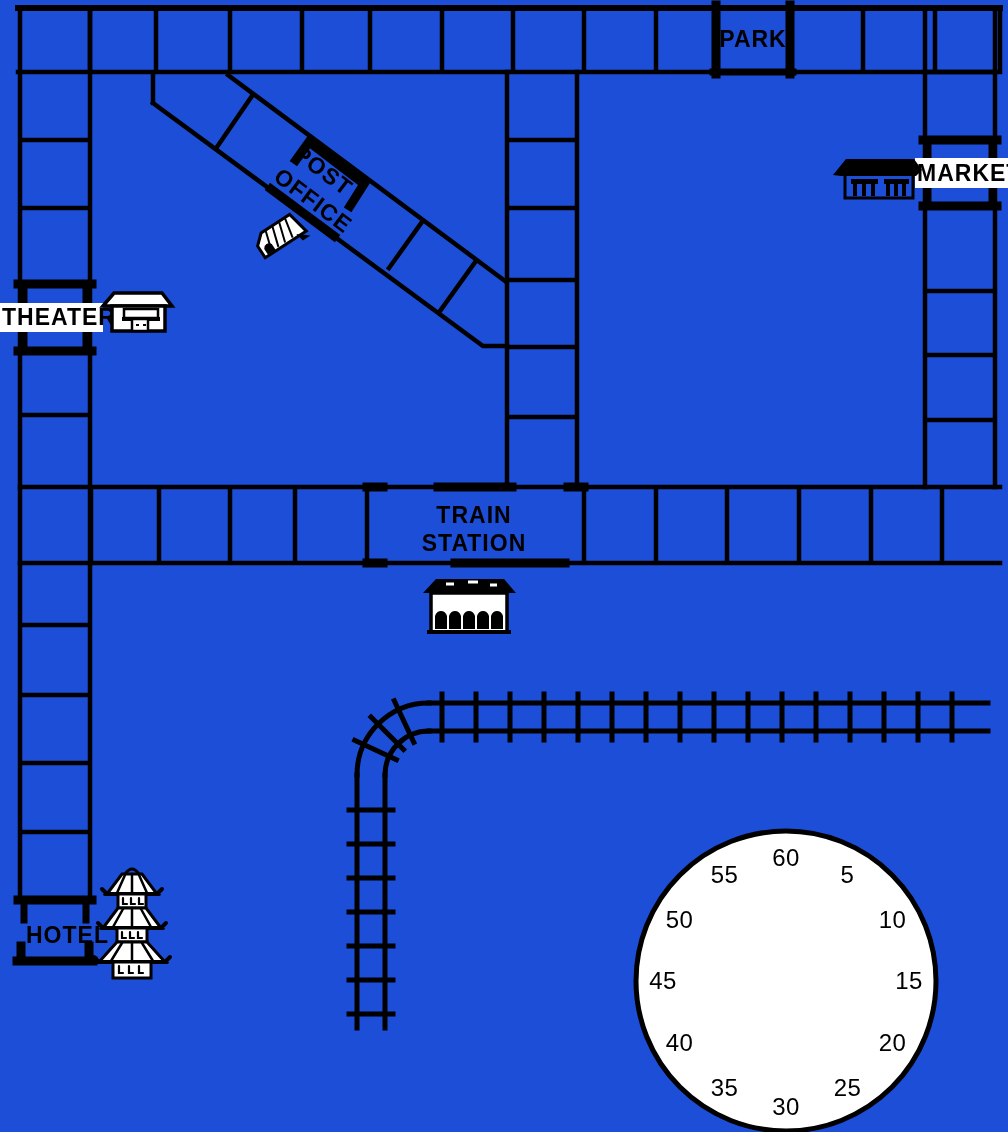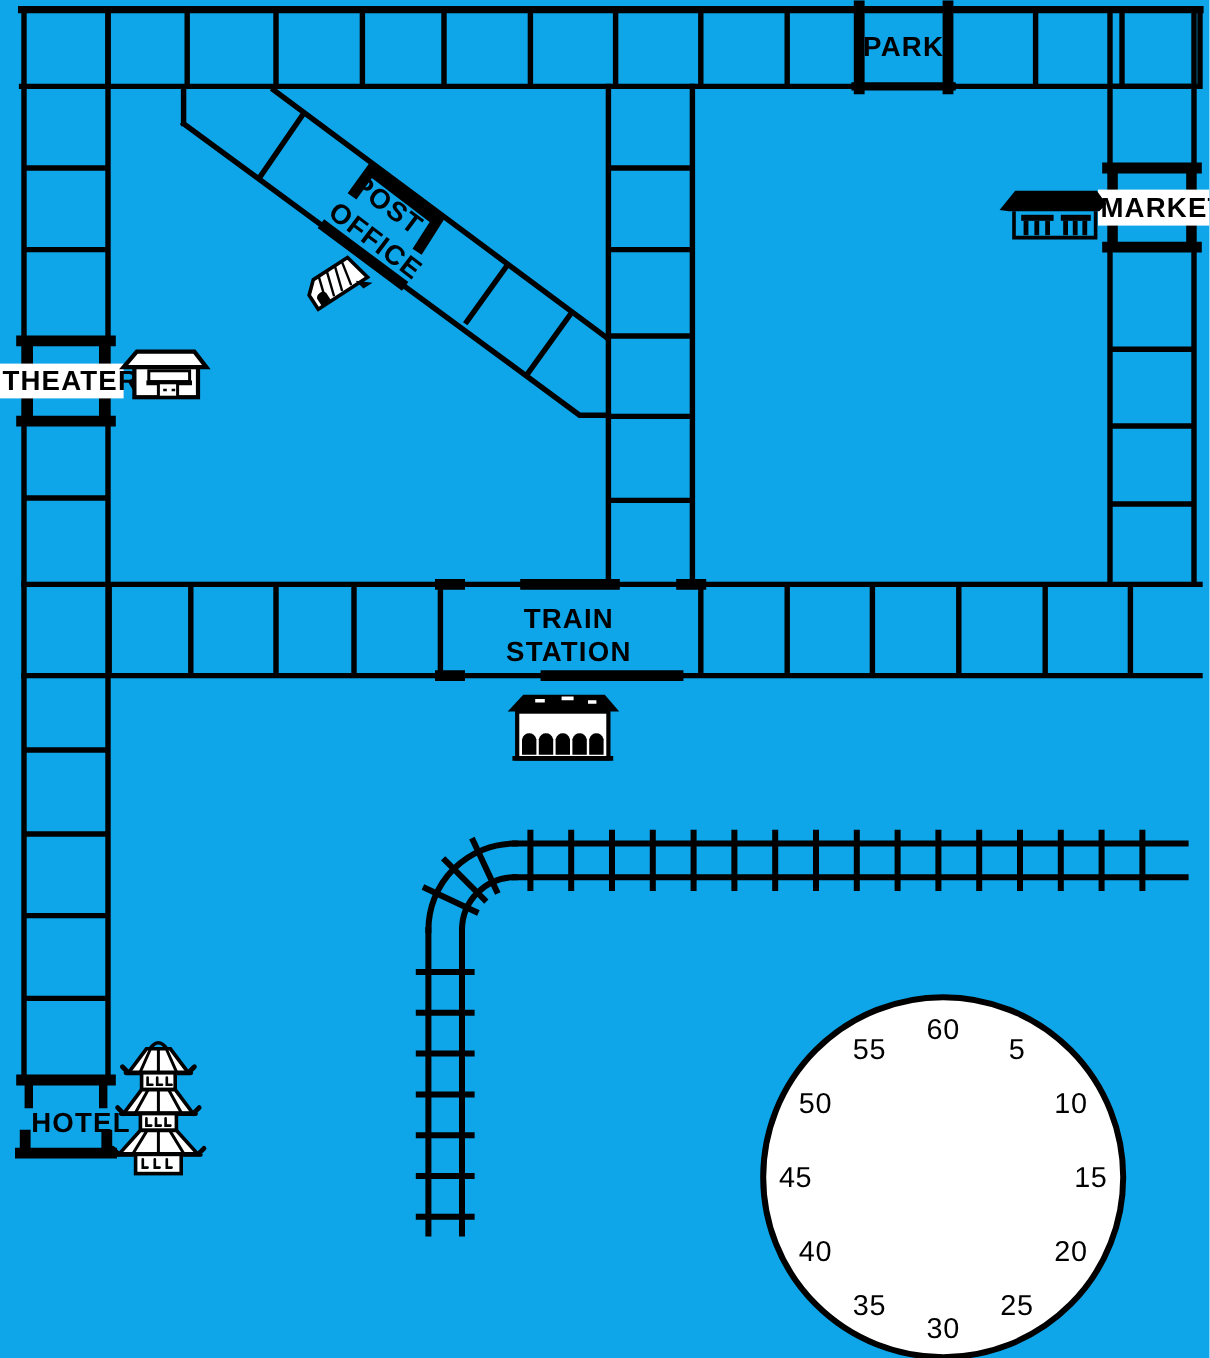--- a/index.html
+++ b/index.html
@@ -1,16 +1,16 @@
 <!DOCTYPE html>
 <html><head>
 <meta charset="utf-8">
 <style>
   html,body{margin:0;padding:0;background:#fff;}
-  .board-page{position:relative;width:1008px;height:1132px;background:#0ea5e9;overflow:hidden;
+  .board-page{position:relative;width:1008px;height:1132px;background:#1d4ed8;overflow:hidden;
               font-family:"Liberation Sans",sans-serif;}
   svg{position:absolute;left:0;top:0;}
   text{fill:#000;}
   .cell-label{font-size:23px;font-weight:700;letter-spacing:1px;}
   .clock-num{font-size:24px;font-weight:400;letter-spacing:0.5px;}
 </style>
 </head>
 <body>
 
 <div class="board-page">

